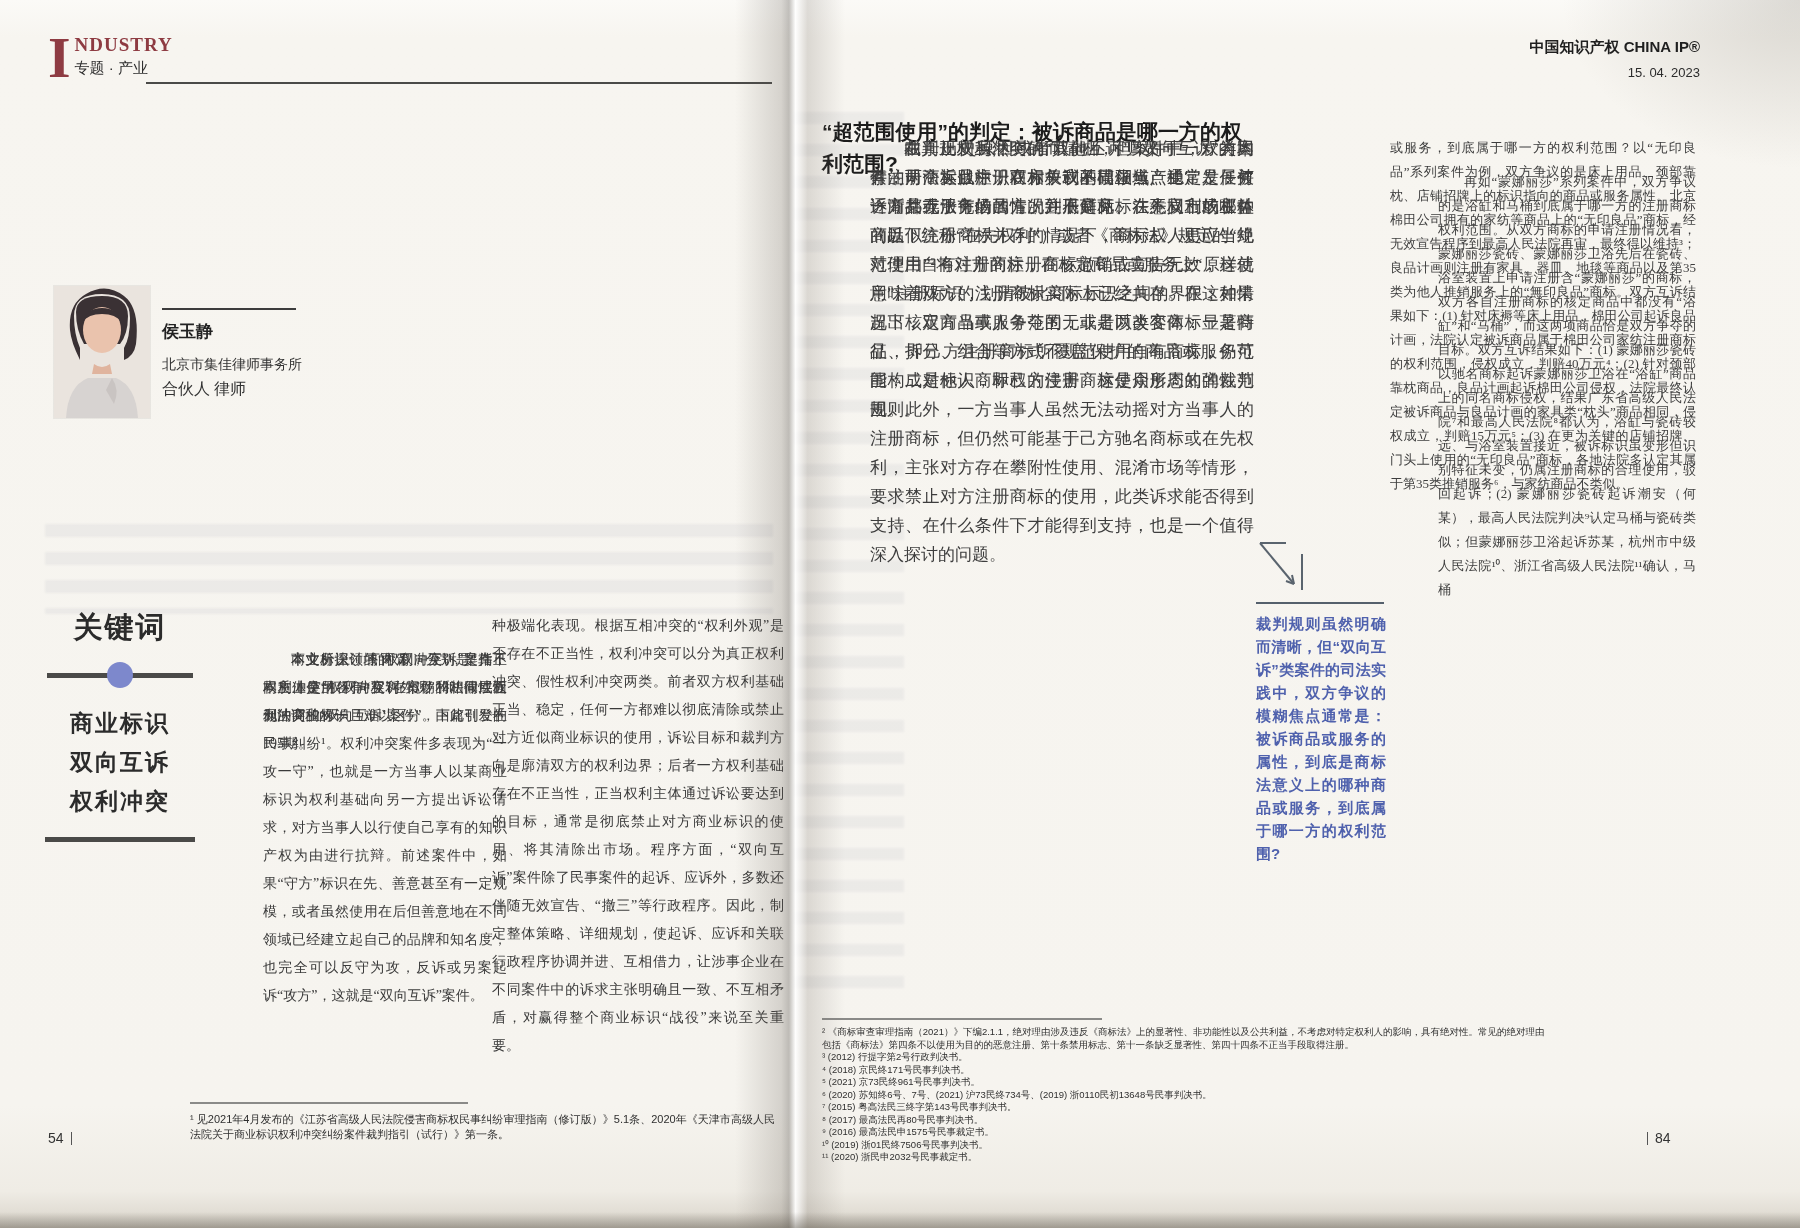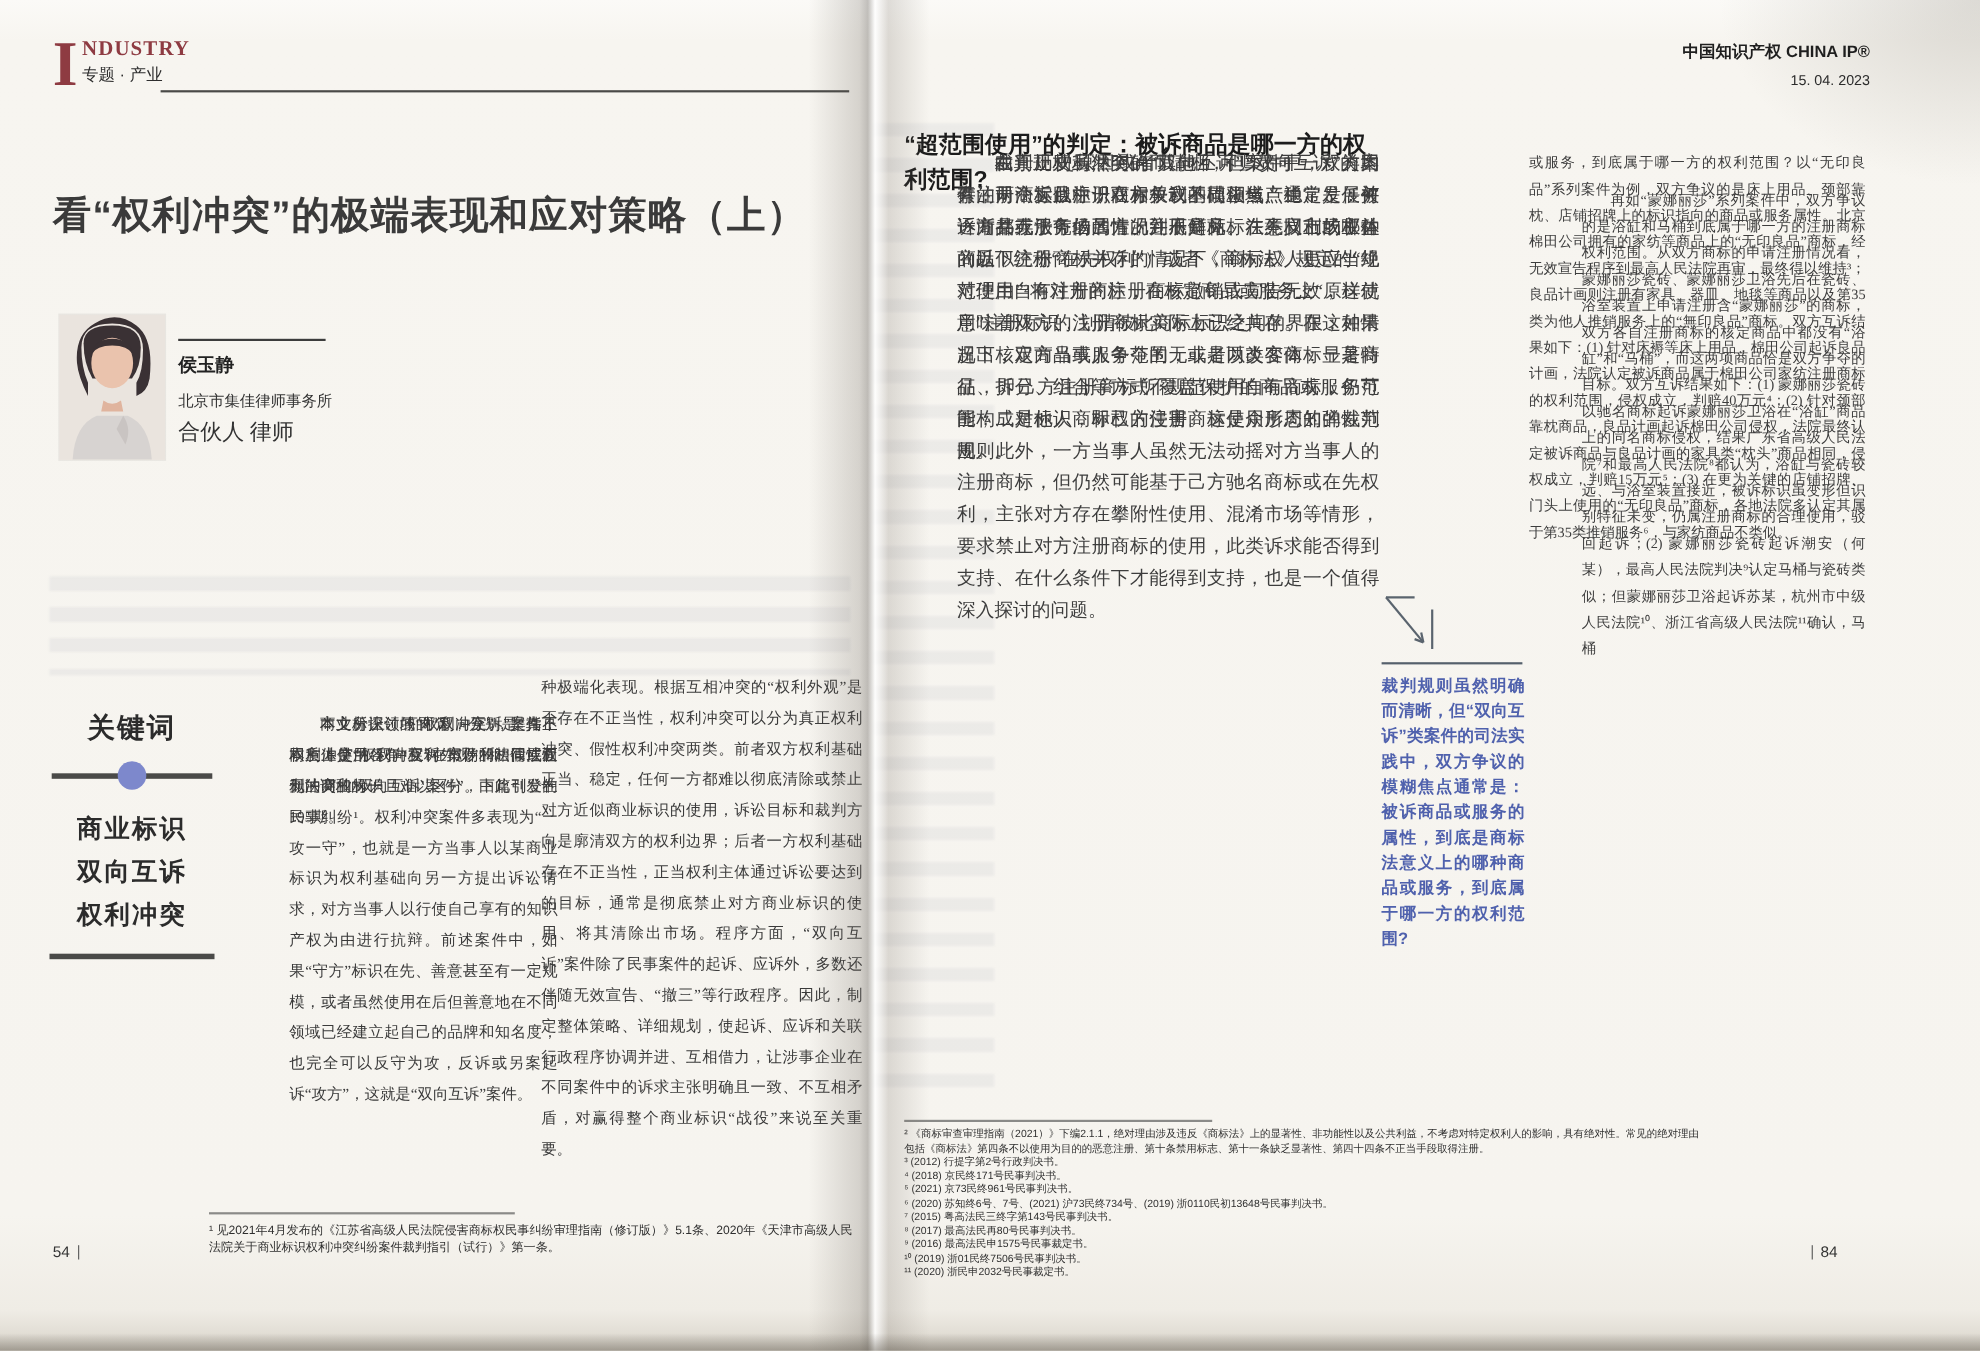--- a/index.html
+++ b/index.html
@@ -29,25 +29,25 @@
   .title{position:absolute;left:48px;top:124px;width:830px;
          font-family:"Liberation Sans",sans-serif;font-weight:800;font-size:35px;line-height:48px;
          color:#3a3a3a;letter-spacing:1px;}
 
   .photo{position:absolute;left:54px;top:286px;width:96px;height:132px;background:#ece7e1;
          box-shadow:0 0 0 1px rgba(0,0,0,0.06);overflow:hidden;}
   .author-meta{position:absolute;left:162px;top:308px;width:240px;}
   .author-rule{width:134px;height:2px;background:#3c3c3c;}
   .author-name{margin-top:10px;font-family:"Liberation Sans",sans-serif;font-weight:bold;font-size:17px;color:#222;}
   .author-affil{margin-top:13px;font-size:14px;color:#333;}
-  .author-role{margin-top:5px;font-size:20px;color:#333;}
+  .author-role{margin-top:5px;font-size:16px;color:#333;}
 
   
   .kw{position:absolute;left:45px;top:608px;width:150px;text-align:center;}
-  .kw-head{font-family:"Liberation Sans",sans-serif;font-weight:800;font-size:25px;color:#2b2b2b;letter-spacing:2px;margin-top:37px;}
+  .kw-head{font-family:"Liberation Sans",sans-serif;font-weight:800;font-size:29px;color:#2b2b2b;letter-spacing:2px;}
   .kw-divider{position:relative;margin:14px 2px 16px 2px;height:26px;}
   .kw-line{position:absolute;left:0;top:11px;width:100%;height:5px;background:#4a4a48;}
   .kw-dot{position:absolute;left:50%;top:0;margin-left:-13px;width:26px;height:26px;border-radius:50%;background:#7d88cc;}
   .kw-item{font-family:Liberation Serif, serif;font-weight:bold;font-size:23px;line-height:39px;color:#2b2b2b;letter-spacing:2px;}
   .kw-bottom{margin-top:16px;height:5px;background:#4a4a48;}
 
   
   .lcol{position:absolute;top:612px;width:292px;font-size:14px;line-height:28px;color:#3a3a3a;
         text-align:justify;font-family:"Liberation Serif",serif;}
   .lcol p{margin:0;}
@@ -107,21 +107,20 @@
       <span class="big-i">I</span>
       <span class="ind-right">
         <span class="ind-name">NDUSTRY</span>
         <span class="ind-sub">专题 · 产业</span>
       </span>
     </div>
     <div class="header-rule"></div>
 
     <h1 class="title" style="margin:0;">
       <br>
-      <span>看“权利冲突”的极端表现和应对策略（上）</span>
     </h1>
 
     <div class="photo">
       <svg width="96" height="132" viewBox="0 0 96 132">
         <rect x="0" y="0" width="96" height="132" fill="#eae4de"></rect>
         <path d="M20 30 Q20 8 48 8 Q76 8 76 32 Q76 52 70 62 L70 74 Q80 70 82 58 Q86 22 70 10 Q52 -4 32 8 Q14 18 16 44 Q17 56 26 74 L26 62 Q20 48 20 30 Z" fill="#3a3134"></path>
         <path d="M22 26 Q22 10 48 10 Q74 10 74 30 Q74 48 66 58 L30 58 Q22 44 22 26 Z" fill="#3a3134"></path>
         <ellipse cx="48" cy="44" rx="19" ry="23" fill="#eac3ad"></ellipse>
         <path d="M29 36 Q34 28 48 28 Q62 28 67 36 Q64 22 48 22 Q32 22 29 36 Z" fill="#3a3134"></path>
         <path d="M40 78 Q48 84 56 78 L58 88 L38 88 Z" fill="#e0b49e"></path>

